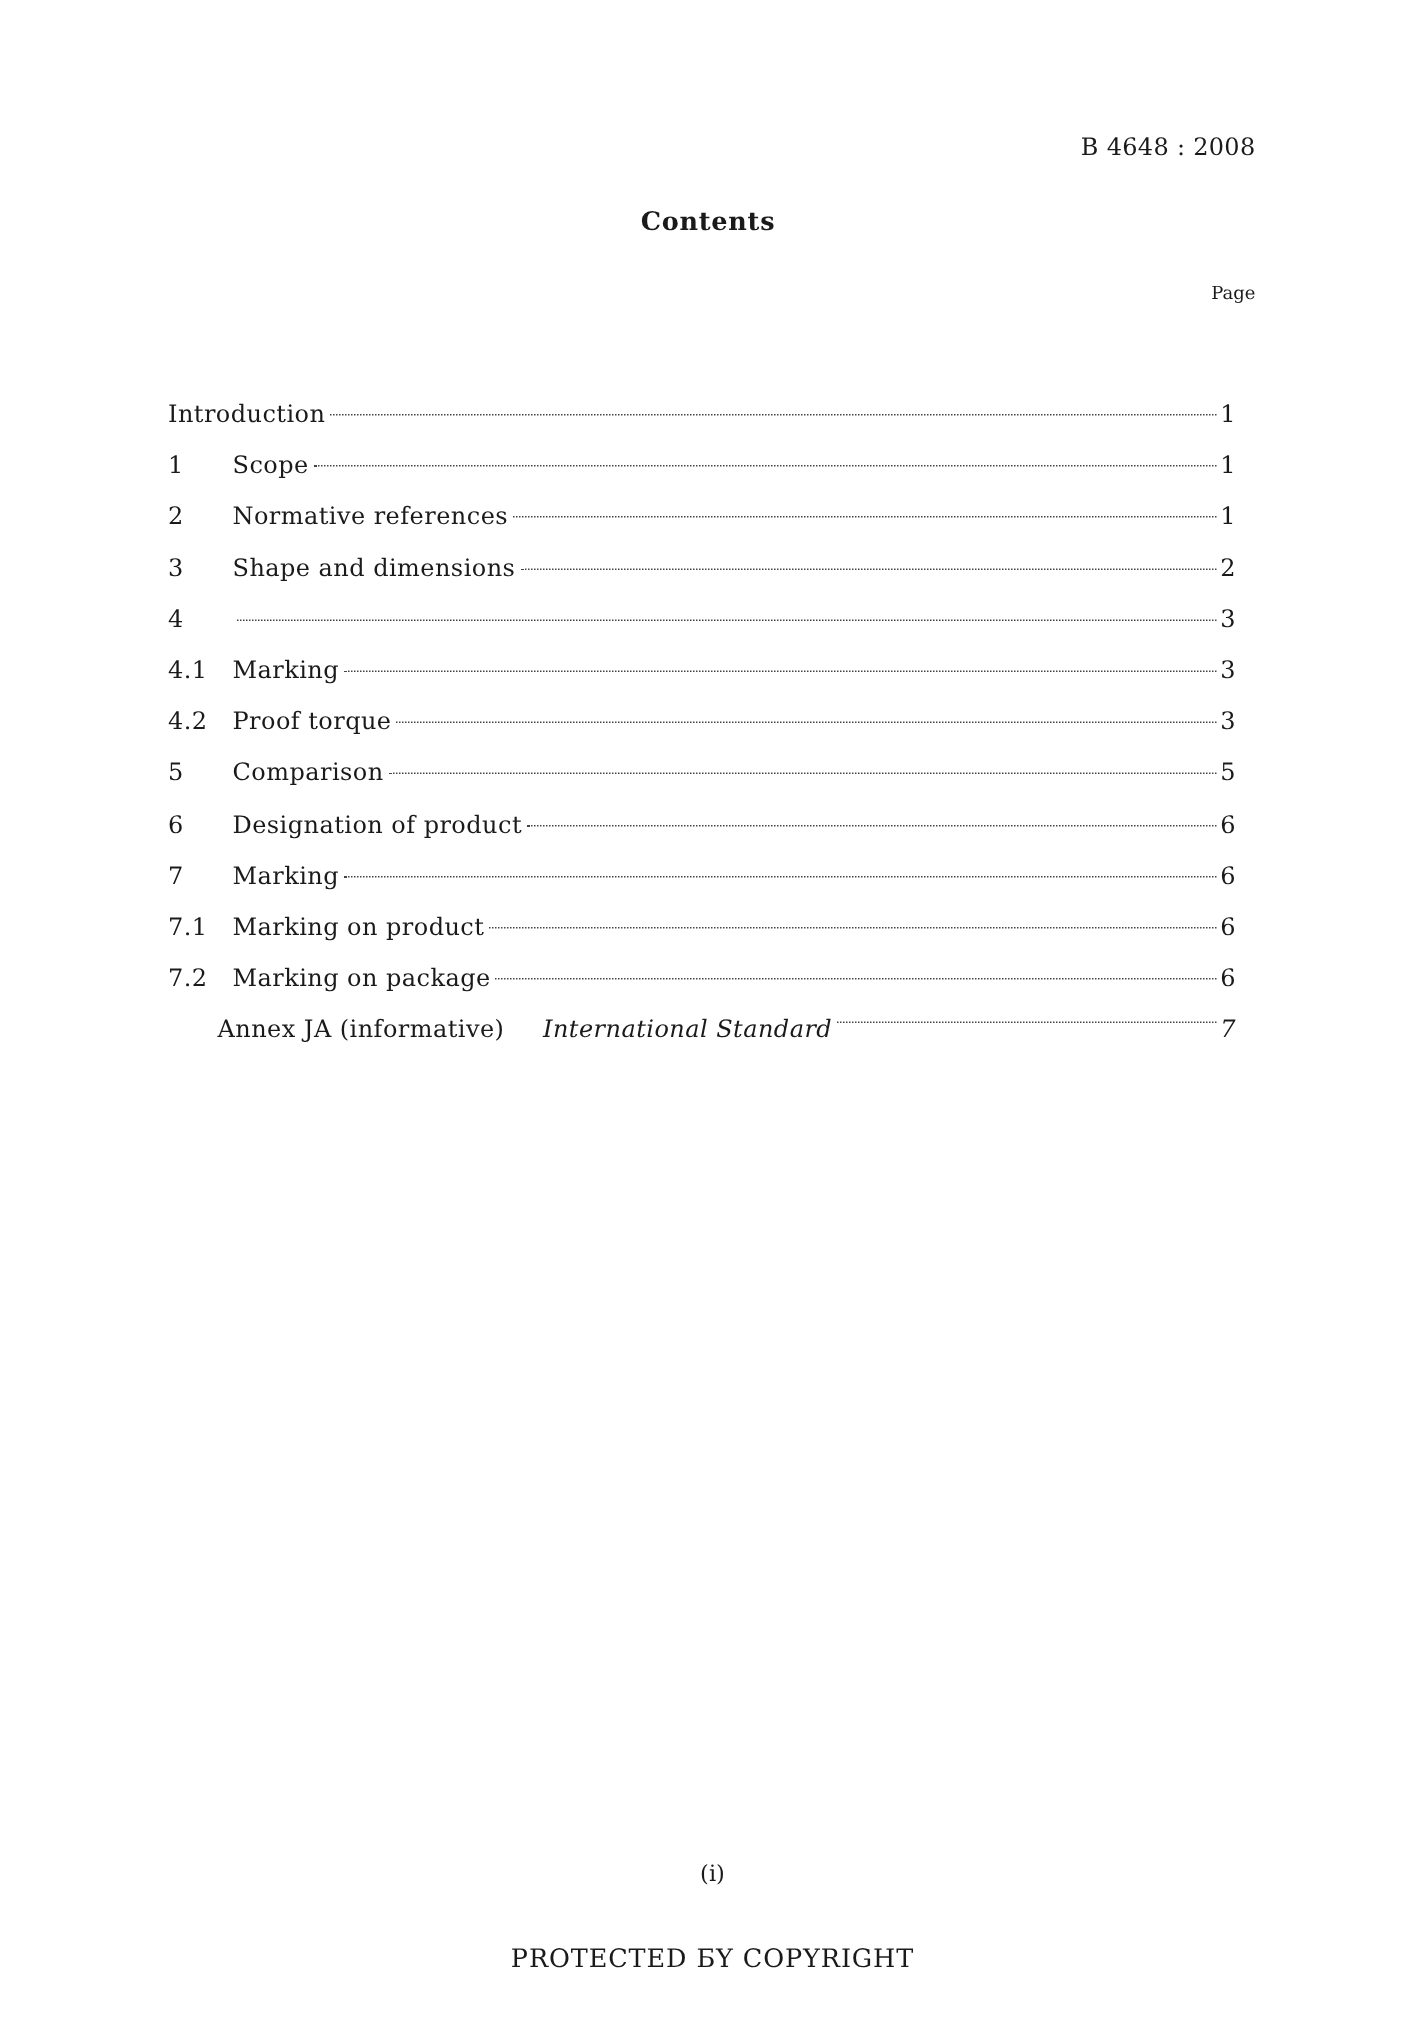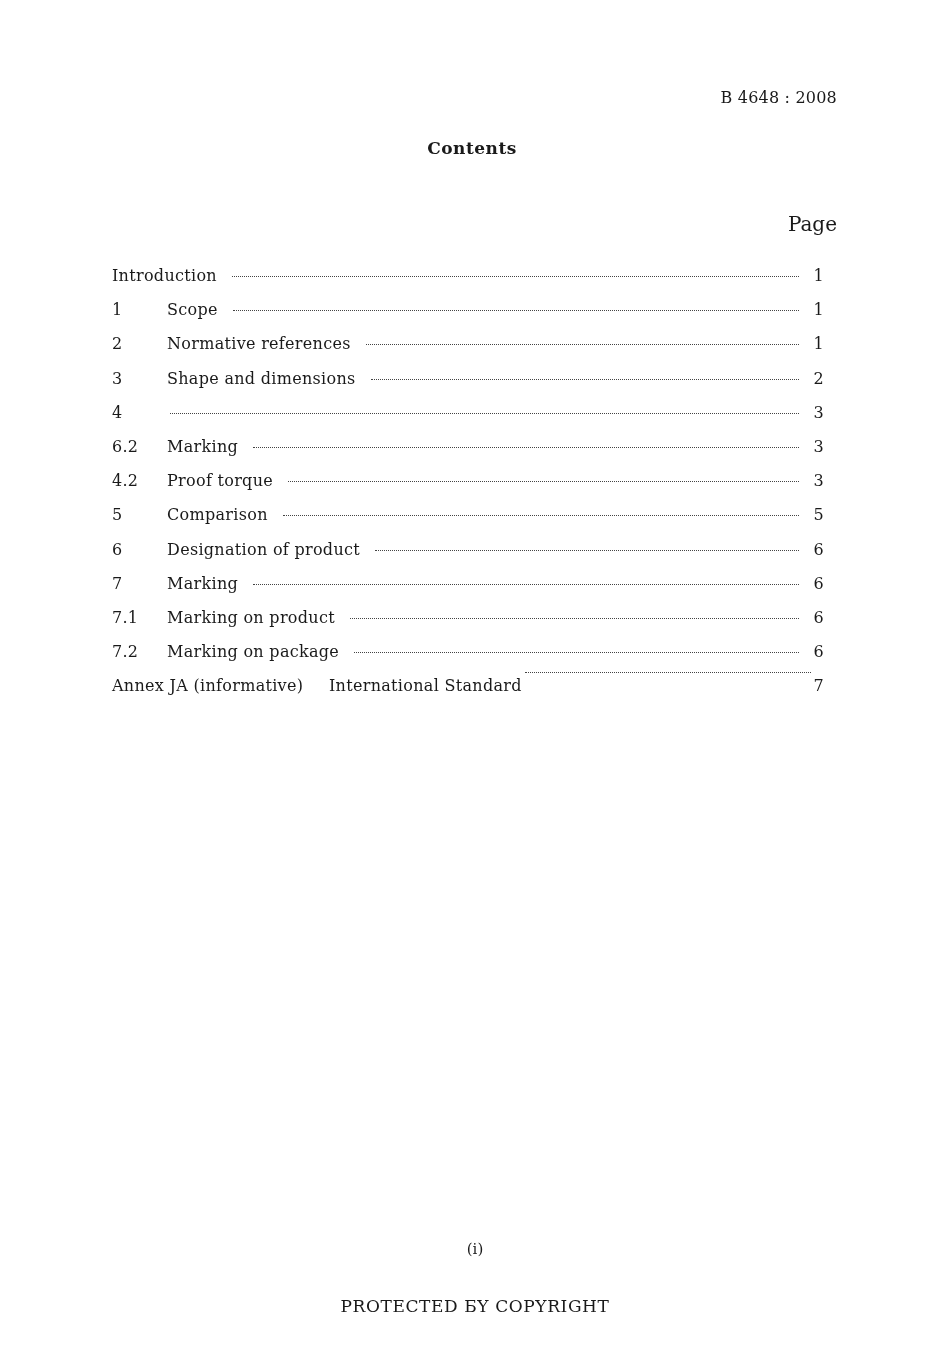--- a/index.html
+++ b/index.html
@@ -1,30 +1,30 @@
 <!DOCTYPE html>
 <html><head>
 <meta charset="utf-8">
 <style>
   html, body { margin: 0; padding: 0; background: #ffffff; }
   body { width: 950px; height: 1345px; position: relative; font-family: "DejaVu Serif", "Liberation Serif", serif; color: #1a1a1a; overflow: hidden; }
   .std-id { position: absolute; right: 113px; top: 88px; font-size: 16px; letter-spacing: 0.2px; margin-left: 40px; }
   .title { position: absolute; left: 0; width: 944px; top: 138px; text-align: center; font-size: 17px; font-weight: bold; letter-spacing: 0.5px; }
-  .page-head { position: absolute; right: 113px; top: 212px; font-size: 20px; }
+  .page-head { position: absolute; right: 113px; top: 188px; font-size: 12px; }
   .toc { position: absolute; left: 112px; top: 266px; width: 712px; }
-  .row { display: flex; align-items: baseline; height: 34.2px; font-size: 16px; letter-spacing: 0.3px; gap: 12px; }
+  .row { display: flex; align-items: baseline; height: 34.2px; font-size: 16px; letter-spacing: 0.3px; }
   .num { width: 43px; flex: 0 0 43px; }
   .label { white-space: nowrap; }
   .dots { flex: 1 1 auto; border-bottom: 1.6px dotted #444; margin: 0 3px; transform: translateY(-4px); }
   .pg { flex: 0 0 auto; text-align: right; }
-  .annex { display: flex; font-size: 16px; letter-spacing: 0.3px; }
+  .annex { display: flex; font-size: 16px; letter-spacing: 0.3px; margin-left: 33px; }
   .annex .annex-id { width: 217px; flex: 0 0 217px; white-space: nowrap; }
   .annex .annex-body { flex: 1 1 auto; }
   .annex .line1 { height: 24px; }
-  .annex .line2 { display: flex; align-items: flex-start; }
+  .annex .line2 { display: flex; align-items: center; font-style: italic; }
   .footer-page { position: absolute; left: 0; width: 950px; top: 1240px; text-align: center; font-size: 15px; }
   .copyright { position: absolute; left: 0; width: 950px; top: 1296px; text-align: center; font-size: 17px; letter-spacing: 0.6px; }
 </style>
 </head>
 <body>
 
 <div class="std-id">B 4648 : 2008</div>
 <div class="title">Contents</div>
 <div class="page-head">Page</div>
 
@@ -51,21 +51,21 @@
     <span class="label">Shape and dimensions</span>
     <span class="dots"></span>
     <span class="pg">2</span>
   </div>
   <div class="row">
     <span class="num">4</span>
     <span class="dots"></span>
     <span class="pg">3</span>
   </div>
   <div class="row">
-    <span class="num">6.2</span>
+    <span class="num">4.1</span>
     <span class="label">Marking</span>
     <span class="dots"></span>
     <span class="pg">3</span>
   </div>
   <div class="row">
     <span class="num">4.2</span>
     <span class="label">Proof torque</span>
     <span class="dots"></span>
     <span class="pg">3</span>
   </div>

